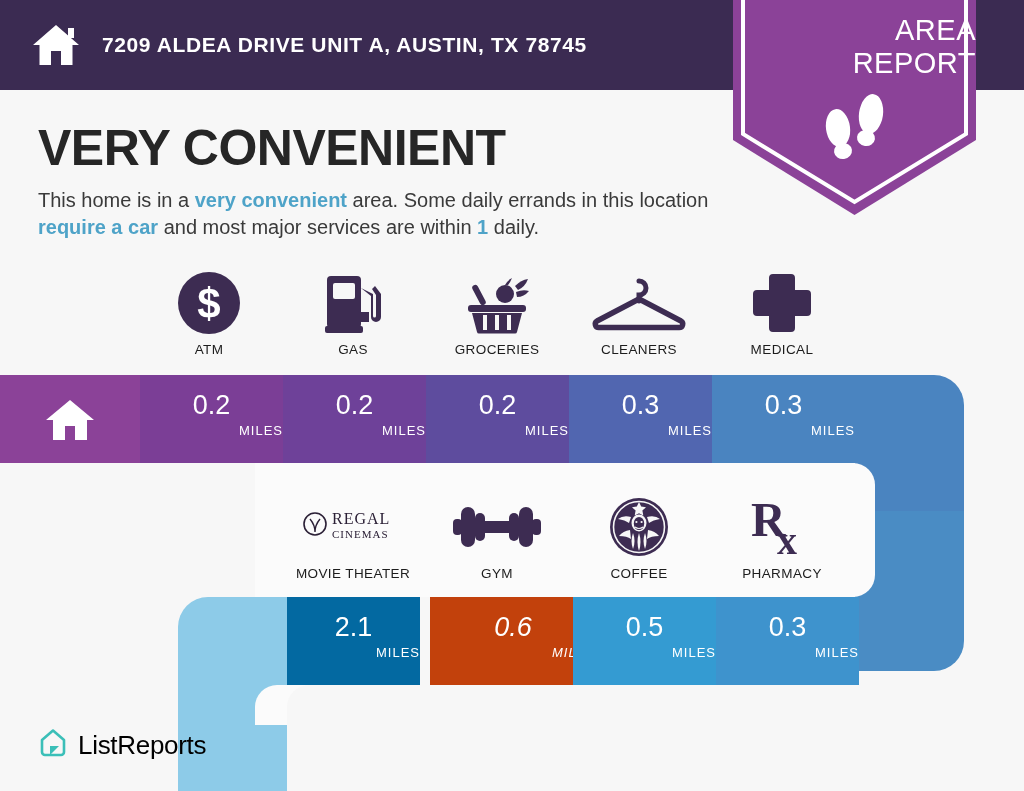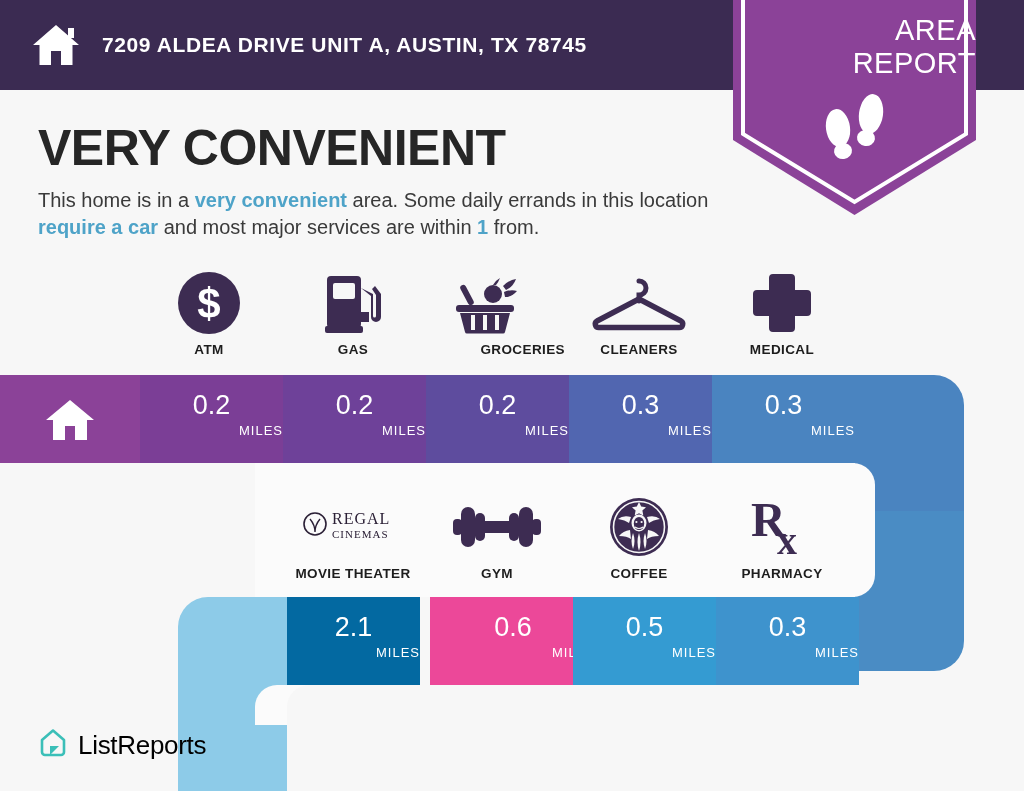--- a/index.html
+++ b/index.html
@@ -45,21 +45,21 @@
     position:absolute;left:38px;top:187px;width:690px;
     font-size:20px;line-height:27px;color:#3a3a3a;
   }
   .hl{color:#4EA3C8;font-weight:bold;}
 
   
   .iconrow{position:absolute;left:0;width:1024px;}
   .iconcell{position:absolute;text-align:center;width:160px;}
   .iconcell .glyph{height:62px;display:flex;align-items:center;justify-content:center;}
   .iconcell .lbl{
-    margin-top:8px;font-size:13.5px;font-weight:bold;color:#1d1d1d;letter-spacing:.4px;
+    margin-top:8px;font-size:13.5px;font-weight:normal;color:#1d1d1d;letter-spacing:.4px;
   }
 
   
   .bars{position:absolute;left:0;top:375px;width:1024px;height:416px;}
   .seg{position:absolute;top:0;height:88px;}
   .seg .val{
     position:absolute;left:0;right:0;top:17px;text-align:center;
     color:#fff;font-size:27px;font-weight:400;line-height:27px;
   }
   .seg .unit{
@@ -114,21 +114,21 @@
       </g>
     </svg>
     <div class="badge-text">
       <div>AREA</div>
       <div>REPORT</div>
     </div>
   </div>
 
   <div class="title">VERY CONVENIENT</div>
   <div class="subtitle">
-    <span>This home is in a </span><span class="hl">very convenient</span><span> area. Some daily errands in this location </span><span class="hl">require a car</span><span> and most major services are within </span><span class="hl">1</span><span> from.</span>
+    <span>This home is in a </span><span class="hl">very convenient</span><span> area. Some daily errands in this location </span><span class="hl">require a car</span><span> and most major services are within </span><span class="hl">1</span><span> daily.</span>
   </div>
 
   <div class="iconrow" style="top:272px;height:100px;">
 
     <div class="iconcell" style="left:129px;">
       <div class="glyph">
         <svg width="62" height="62" viewBox="0 0 62 62">
           <circle cx="31" cy="31" r="31" fill="#3D2C52"></circle>
           <text x="31" y="46" font-family="'Liberation Sans',sans-serif" font-size="42" font-weight="bold" fill="#ffffff" text-anchor="middle">$</text>
         </svg>
@@ -142,21 +142,21 @@
           <rect x="2" y="4" width="34" height="52" rx="4" fill="#3D2C52"></rect>
           <rect x="0" y="54" width="38" height="7" rx="2" fill="#3D2C52"></rect>
           <rect x="8" y="11" width="22" height="16" rx="2" fill="#f7f7f7"></rect>
           <path d="M36 16 L46 24 L46 45 a5 5 0 0 0 5 5 a5 5 0 0 0 5 -5 L56 22 L50 14 L47 17 L51 23 L51 44 a1.5 1.5 0 0 1 -3 0 L48 22 Z" fill="#3D2C52"></path>
           <path d="M36 40 h8 v10 h-8 z" fill="#3D2C52"></path>
         </svg>
       </div>
       <div class="lbl">GAS</div>
     </div>
 
-    <div class="iconcell" style="left:405px;text-align:right;">
+    <div class="iconcell" style="left:417px;">
       <div class="glyph">
         <svg width="66" height="62" viewBox="0 0 66 62">
           <g fill="#3D2C52">
             <rect x="12" y="12" width="6" height="22" rx="3" transform="rotate(-28 15 23)"></rect>
             <circle cx="41" cy="22" r="9"></circle>
             <path d="M41 13 q3 -5 7 -7 q-2 5 -4 7 z"></path>
             <path d="M51 14 q6 -6 13 -7 q-3 8 -10 11 z"></path>
             <path d="M52 20 q7 -3 13 -1 q-5 6 -12 6 z"></path>
             <rect x="4" y="33" width="58" height="7" rx="3"></rect>
             <path d="M8 41 L13 60 a2 2 0 0 0 2 1.5 L51 61.5 a2 2 0 0 0 2 -1.5 L58 41 Z"></path>
@@ -293,21 +293,21 @@
     </div>
     <div class="seg" style="left:712px;width:143px;background:#4A84C0;">
       <div class="val">0.3</div>
       <div class="unit">MILES</div>
     </div>
 
     <div class="seg" style="left:287px;top:222px;width:133px;background:#0369a1;">
       <div class="val">2.1</div>
       <div class="unit">MILES</div>
     </div>
-    <div class="seg" style="left:430px;top:222px;width:166px;background:#ec4899;">
+    <div class="seg" style="left:430px;top:222px;width:166px;background:#c2410c;font-style:italic;">
       <div class="val">0.6</div>
       <div class="unit">MILES</div>
     </div>
     <div class="seg" style="left:573px;top:222px;width:143px;background:#349BD2;">
       <div class="val">0.5</div>
       <div class="unit">MILES</div>
     </div>
     <div class="seg" style="left:716px;top:222px;width:143px;background:#3E93CD;">
       <div class="val">0.3</div>
       <div class="unit">MILES</div>

